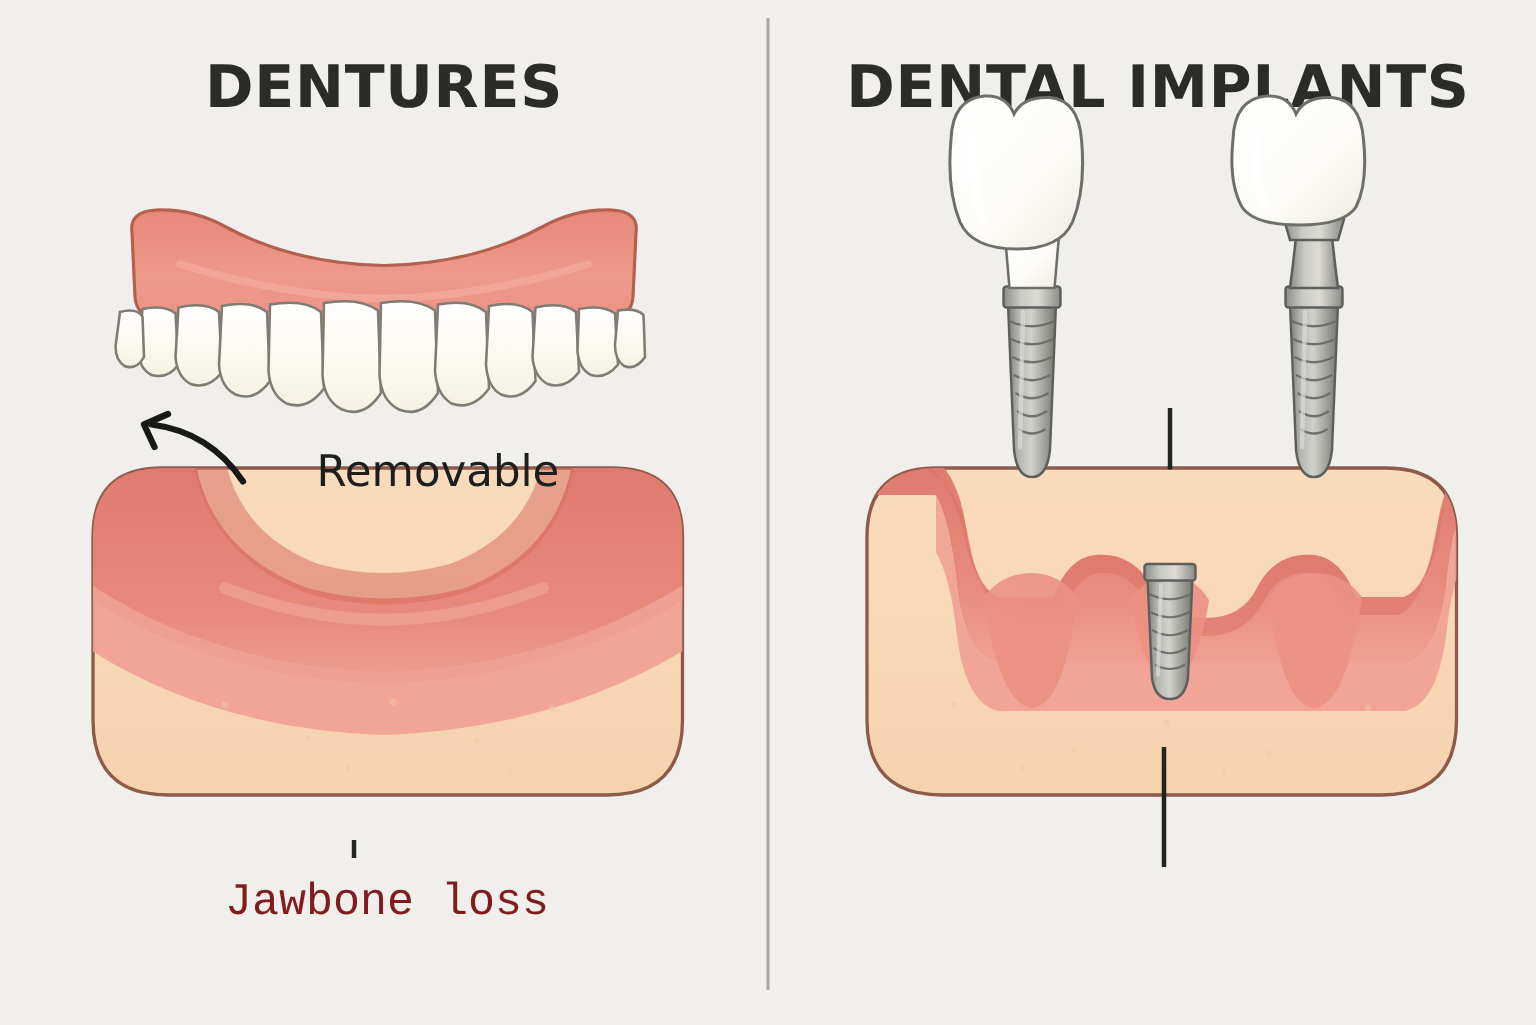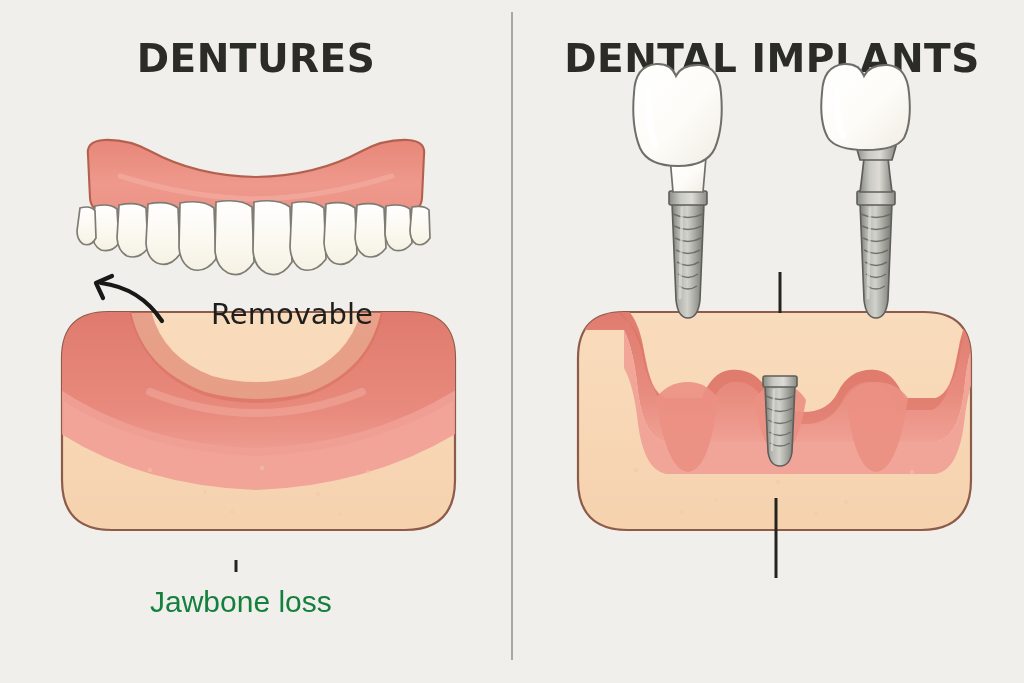--- a/index.html
+++ b/index.html
@@ -50,22 +50,22 @@
   .callout {
     position: absolute;
     font-size: 29px;
     color: #1e1e1c;
     font-family: "DejaVu Sans", "Liberation Sans", sans-serif;
     white-space: nowrap;
   }
   .caption {
     position: absolute;
     font-size: 30px;
-    color: #15803d;
-    font-family: Liberation Sans, sans-serif;
+    color: #7f1d1d;
+    font-family: Liberation Mono, monospace;
     white-space: nowrap;
   }
 
   #removable-label { left: 168px; top: 297px; margin-left: 43px; }
   #jawbone-loss-label    { left: 150px; top: 585px; }
 
   svg { display: block; }
   .art {
     position: absolute;
     left: 0;

